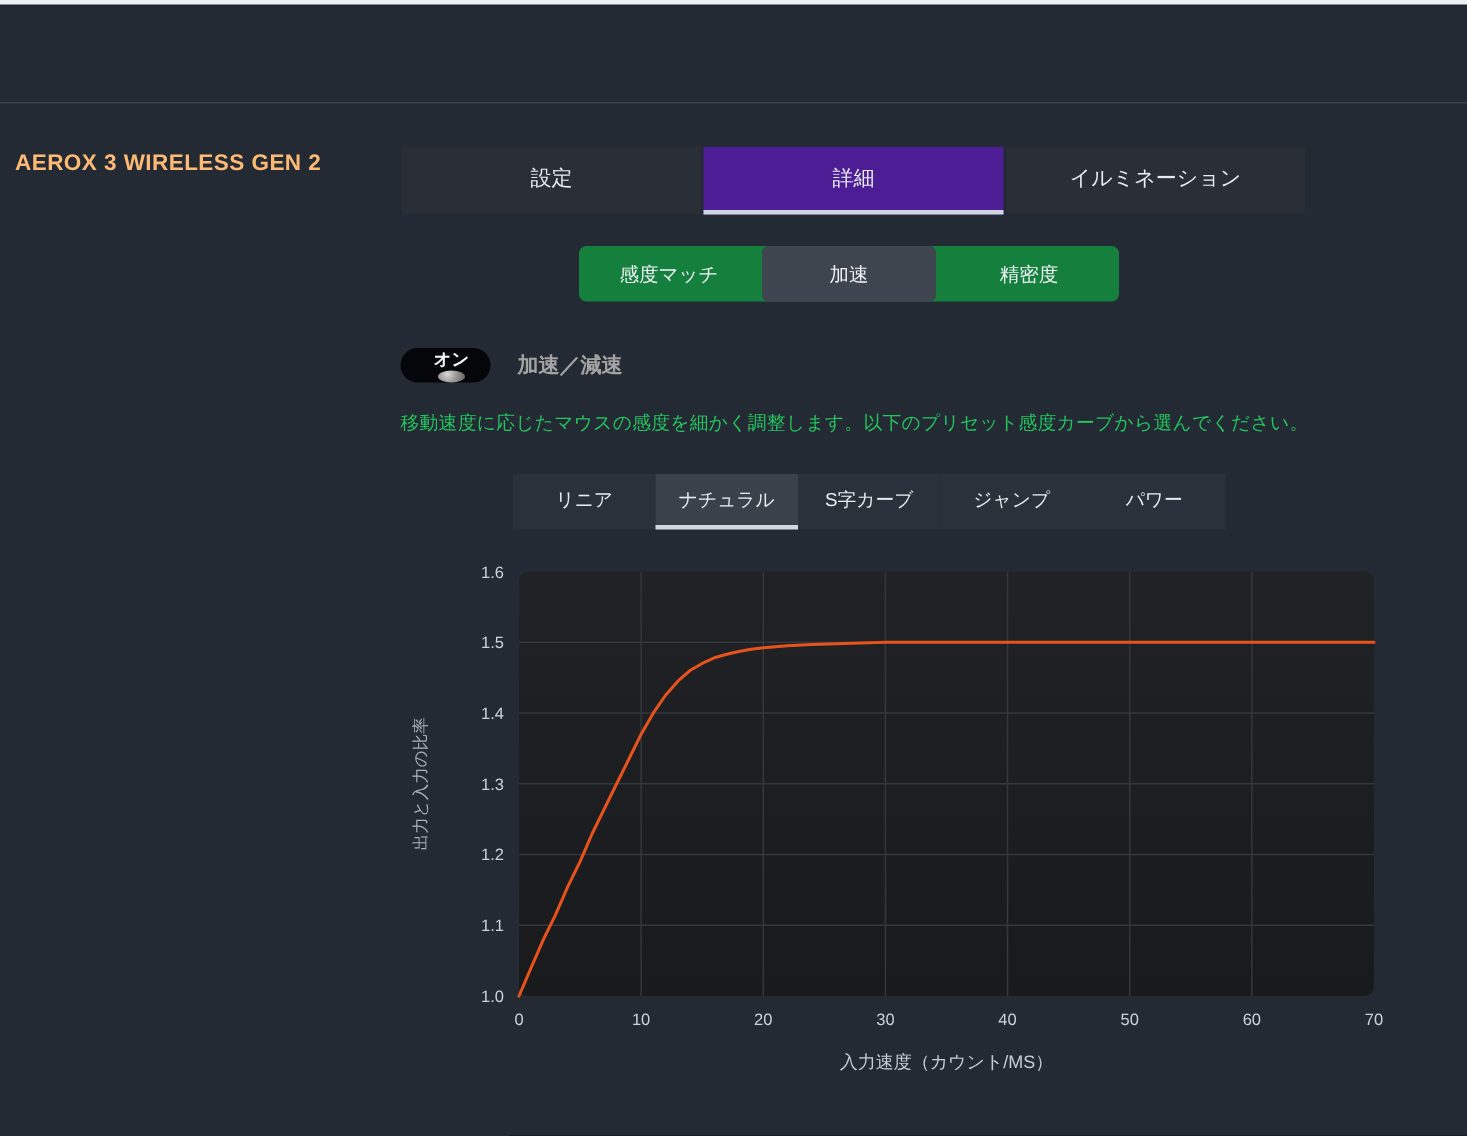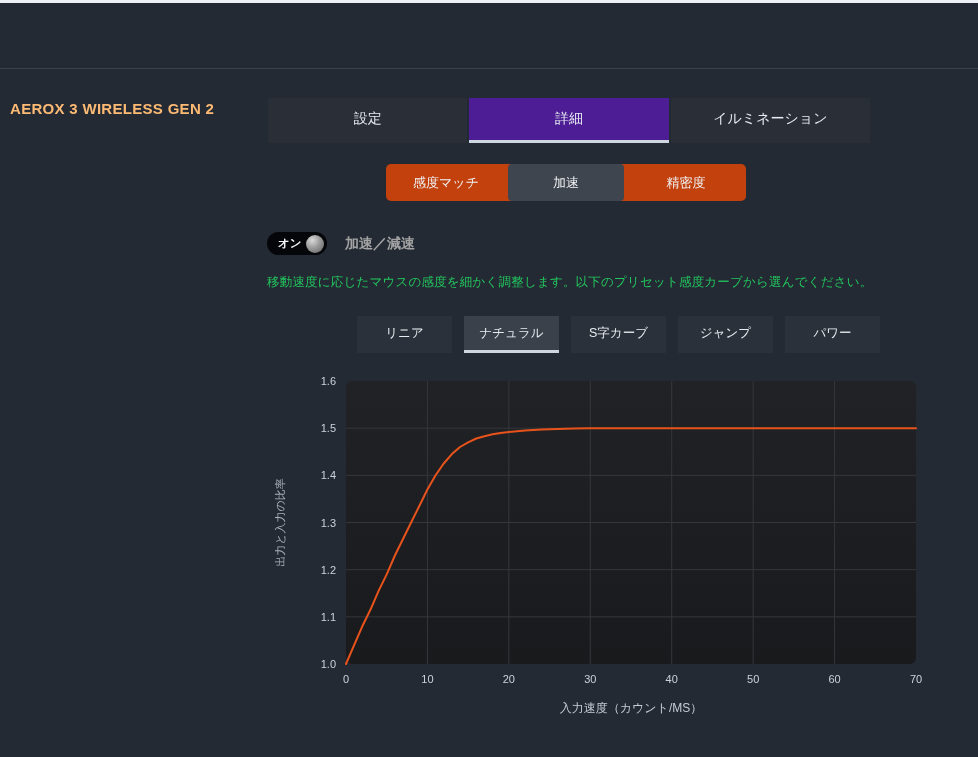--- a/index.html
+++ b/index.html
@@ -31,47 +31,47 @@
   }
   .tab{
     flex:1;display:flex;align-items:center;justify-content:center;
     background:#292e37;font-size:14px;color:#e8ecf1;cursor:pointer;
     border-bottom:3px solid transparent;box-sizing:border-box;
   }
   .tab.active{background:#4c1d95;border-bottom:3px solid #cdd6e1;}
   
   .subtabs{
     position:absolute;left:386px;top:164px;width:360px;height:37px;
-    background:#c2410c;border-radius:5px;display:flex;align-items:stretch;
+    background:#15803d;border-radius:5px;display:flex;align-items:stretch;
     padding:0;box-sizing:border-box;
   }
   .subtab{
     flex:1;display:flex;align-items:center;justify-content:center;
     font-size:13px;color:#f0f2f5;border-radius:4px;cursor:pointer;margin:0 2px;
   }
   .subtab.active{background:#3f454e;}
   
   .toggle-row{position:absolute;left:267px;top:232px;display:flex;align-items:center;gap:18px;}
   .toggle{
     width:60px;height:23px;background:#04060a;border-radius:12px;
     display:flex;align-items:center;justify-content:space-between;
-    padding:0 3px 0 11px;box-sizing:border-box;cursor:pointer;
+    padding:0 3px 0 11px;box-sizing:border-box;cursor:pointer;flex-direction:column;
   }
   .toggle .state{font-size:11.5px;font-weight:bold;color:#f2f4f7;}
   .toggle .knob{
     width:18px;height:18px;border-radius:50%;
     background:radial-gradient(circle at 35% 30%, #d9d9d9 0%, #9a9a9a 45%, #5d5d5d 100%);
   }
   .toggle-label{font-size:14px;color:#a3a3a3;font-weight:bold;}
   
   .description{
     position:absolute;left:267px;top:274px;font-size:12.5px;color:#22c55e;letter-spacing:.2px;
   }
   
-  .presets{position:absolute;left:357px;top:316px;display:flex;gap:12px;align-items:center;}
+  .presets{position:absolute;left:342px;top:316px;display:flex;gap:0;align-items:center;}
   .preset{
     width:95px;height:37px;display:flex;align-items:center;justify-content:center;
     background:#2b313a;font-size:12.5px;color:#e8ecf1;cursor:pointer;
     border-bottom:3px solid transparent;box-sizing:border-box;
   }
   .preset.active{background:#3b414b;border-bottom:3px solid #cdd6e1;}
   
   .chart-svg{position:absolute;left:270px;top:372px;}
   .chart-svg text{font-family:"Liberation Sans","DejaVu Sans",sans-serif;}
 </style>

